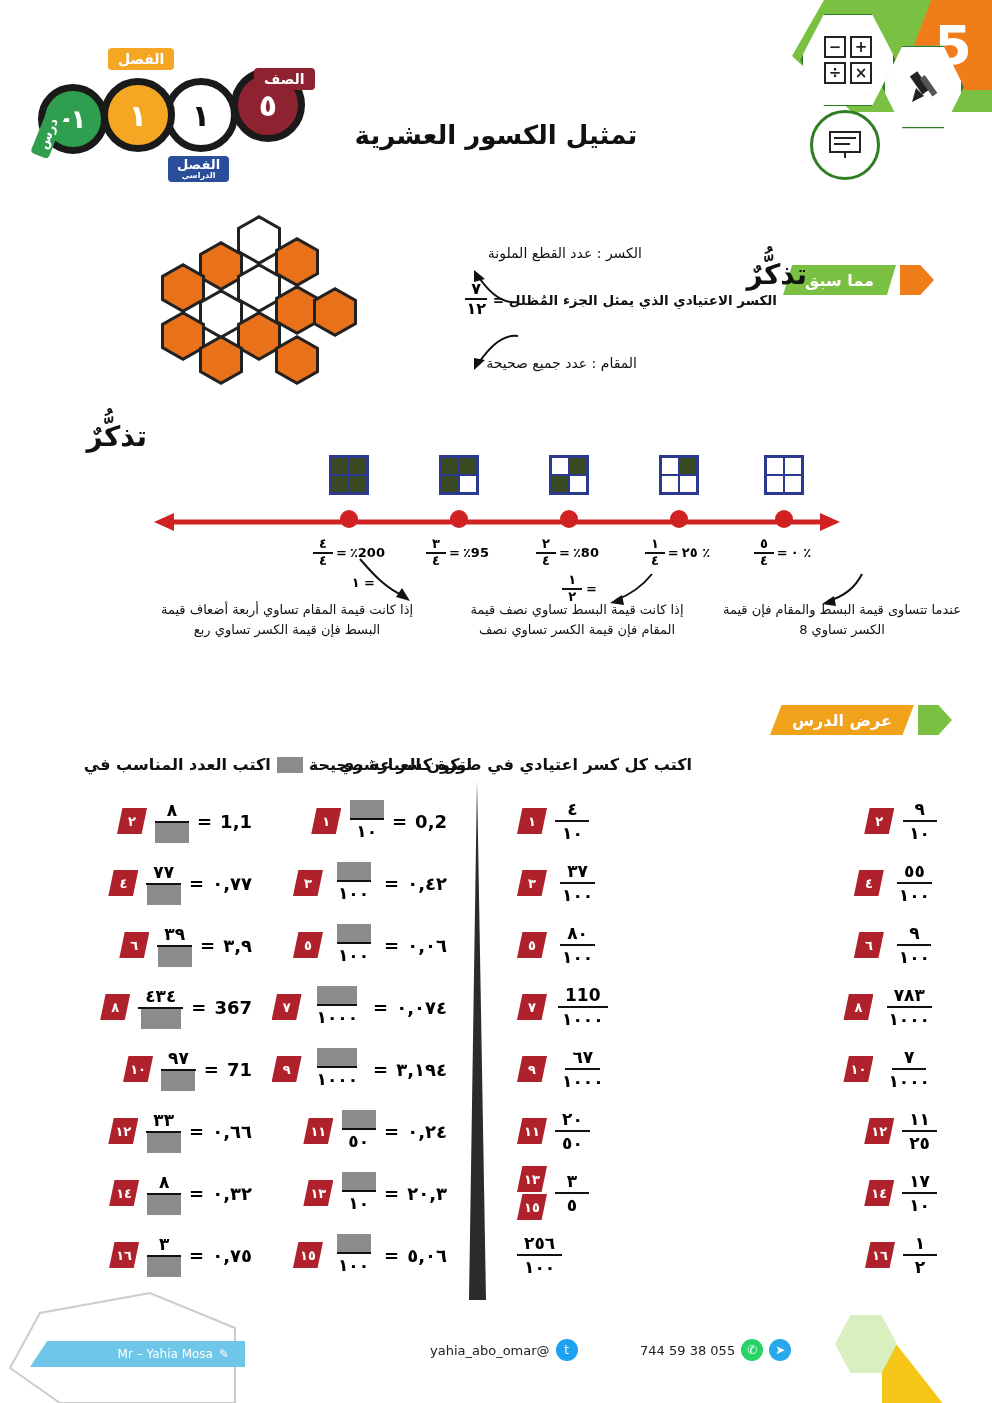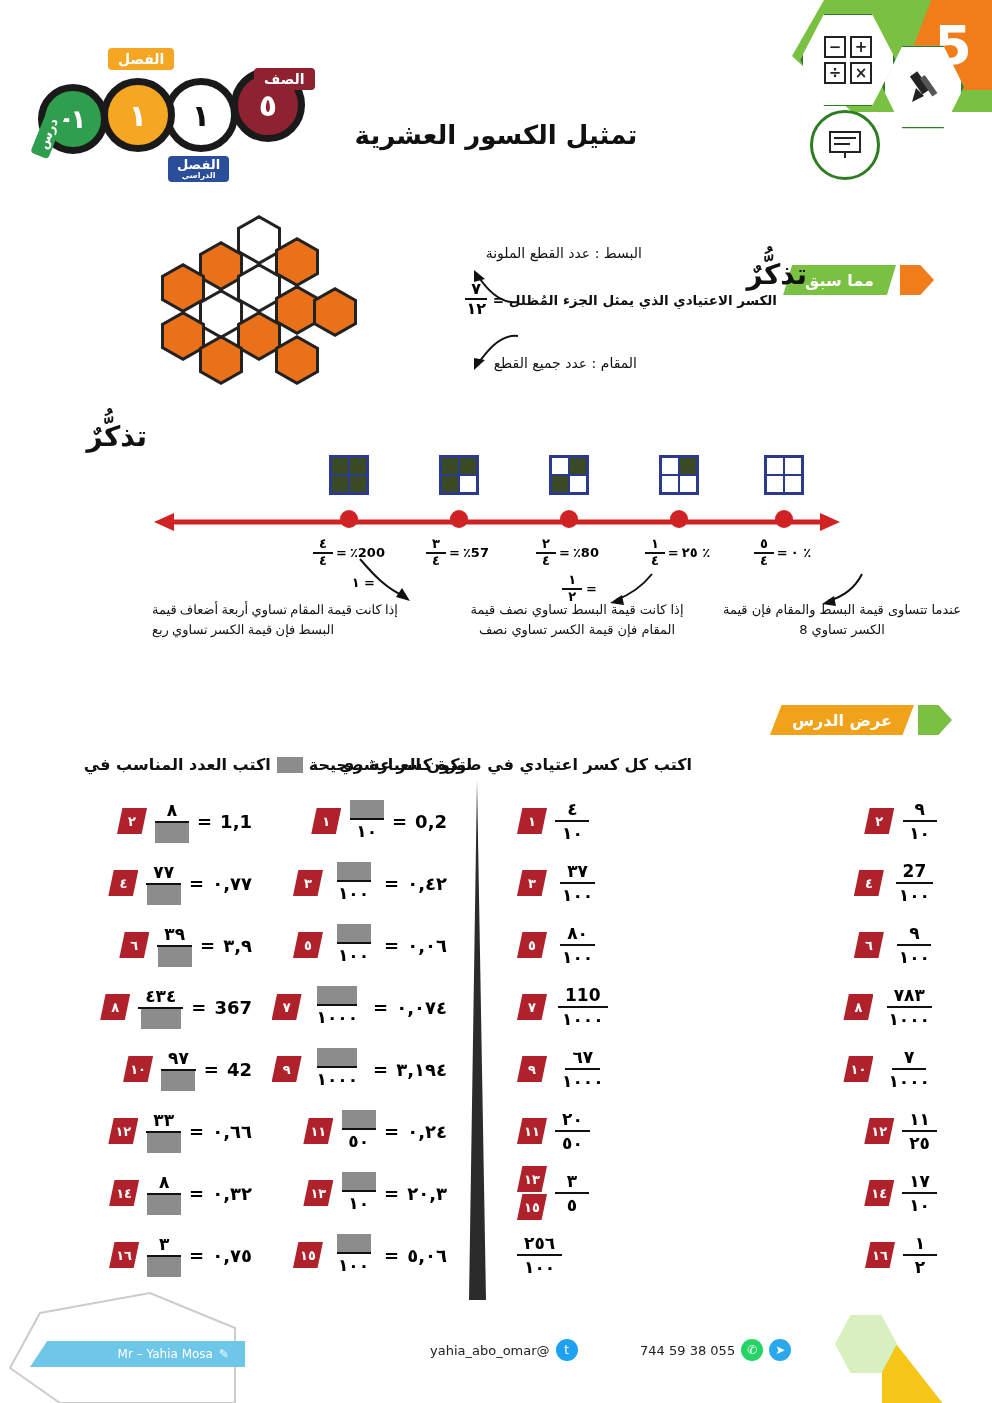--- a/index.html
+++ b/index.html
@@ -218,22 +218,22 @@
       <div class="hxin" style="background:#e8711a;"></div>
     </div>
   <div class="hxborder" style="top:120px; left:118px;">
       <div class="hxin" style="background:#e8711a;"></div>
     </div>
   <div class="hxborder" style="top:72px; left:156px;">
       <div class="hxin" style="background:#e8711a;"></div>
     </div>
 </div>
 
-<div class="abs" style="top:245px; right:350px; font-size:14px; color:#111;">البسط  :  عدد القطع الملونة</div>
-<div class="abs" style="top:355px; right:355px; font-size:14px; color:#111;">المقام  :  عدد جميع القطع</div>
+<div class="abs" style="top:245px; right:350px; font-size:14px; color:#111;">الكسر  :  عدد القطع الملونة</div>
+<div class="abs" style="top:355px; right:355px; font-size:14px; color:#111;">المقام  :  عدد جميع صحيحة</div>
 
 <div class="abs" style="top:292px; right:215px; font-size:13.5px; font-weight:bold; color:#111;">الكسر الاعتيادي الذي يمثل الجزء المُظلل  =</div>
 <div class="abs frac" style="top:280px; right:500px; font-size:16px; font-weight:bold;">
   <span class="num">٧</span>
   <span class="den">١٢</span>
 </div>
 <svg class="abs" style="top:268px; right:470px;" width="70" height="40" aria-hidden="true">
   <path d="M66 34 C52 36, 38 26, 26 8" stroke="#111" stroke-width="2" fill="none"></path>
   <polygon points="22,2 33,11 22,14" fill="#111"></polygon>
 </svg>
@@ -315,21 +315,21 @@
 
   <div class="abs" style="top:0; right:363px; width:40px;">
     <div class="sq4">
         <i class="fill"></i>
         <i class="fill"></i>
         <i></i>
         <i class="fill"></i>
       </div>
     <div class="abs" style="top:55px; right:11px; width:18px; height:18px; border-radius:50%; background:#d02222;"></div>
     <div class="abs" style="top:82px; right:-26px; width:95px; display:flex; align-items:center; justify-content:center; gap:3px; font-size:13px; font-weight:bold;">
-      <span>٪57</span>
+      <span>٪95</span>
       <span>=</span>
       <span class="frac">
         <span class="num">٣</span>
         <span class="den">٤</span>
       </span>
     </div>
   </div>
 
   <div class="abs" style="top:0; right:473px; width:40px;">
     <div class="sq4">
@@ -359,21 +359,21 @@
   <path d="M50 4 C42 14, 30 24, 14 30" stroke="#111" stroke-width="2" fill="none"></path>
   <polygon points="8,33 20,25 22,35" fill="#111"></polygon>
 </svg>
 <svg class="abs" style="top:570px; right:120px;" width="60" height="40" aria-hidden="true">
   <path d="M50 4 C44 16, 34 26, 16 31" stroke="#111" stroke-width="2" fill="none"></path>
   <polygon points="10,34 22,26 24,36" fill="#111"></polygon>
 </svg>
 
 <div class="abs" style="top:600px; right:30px; width:240px; text-align:center; font-size:13px; line-height:1.55; color:#111;">عندما تتساوى قيمة البسط والمقام فإن قيمة الكسر تساوي 8</div>
 <div class="abs" style="top:600px; right:290px; width:250px; text-align:center; font-size:13px; line-height:1.55; color:#111;">إذا كانت قيمة البسط تساوي نصف قيمة المقام فإن قيمة الكسر تساوي نصف</div>
-<div class="abs" style="top:600px; right:570px; width:270px; text-align:left; font-size:13px; line-height:1.55; color:#111;font-family:Liberation Serif, serif;">إذا كانت قيمة المقام تساوي أربعة أضعاف قيمة البسط  فإن قيمة الكسر تساوي ربع</div>
+<div class="abs" style="top:600px; right:570px; width:270px; text-align:center; font-size:13px; line-height:1.55; color:#111;">إذا كانت قيمة المقام تساوي أربعة أضعاف قيمة البسط  فإن قيمة الكسر تساوي ربع</div>
 
 <div class="abs" style="top:705px; right:40px; display:flex; align-items:center; gap:4px;">
   <div class="tag-arrow" style="background:#7ac143;"></div>
   <div class="tag" style="background:#f0a31a;">عرض الدرس</div>
 </div>
 
 <div class="abs colhead" style="top:755px; right:300px;">اكتب كل كسر اعتيادي في صورة كسر عشري</div>
 <div class="abs colhead" style="top:755px; right:520px; display:flex; align-items:center; gap:6px;">
   <span>لتكون العبارة صحيحة</span>
   <span class="greybox" style="width:26px; height:16px;"></span>
@@ -399,21 +399,21 @@
           <span class="num">٤</span>
           <span class="den">١٠</span>
         </div>
       <div class="num-badge">١</div>
     </div>
   </div>
 
   <div style="display:flex; justify-content:space-between; height:62px;">
     <div class="exrow">
       <div class="frac2">
-          <span class="num">27</span>
+          <span class="num">٥٥</span>
           <span class="den">١٠٠</span>
         </div>
       <div class="num-badge">٤</div>
     </div>
     <div class="exrow">
       <div class="frac2">
           <span class="num">٣٧</span>
           <span class="den">١٠٠</span>
         </div>
       <div class="num-badge">٣</div>
@@ -631,21 +631,21 @@
   <div class="exrow" style="height:62px;">
     <span class="eq">367</span>
     <span class="eq">=</span>
     <span class="frac2">
         <span class="num">٤٣٤</span>
         <span class="den greybox" style="height:20px; min-width:40px;"></span>
       </span>
     <span class="num-badge">٨</span>
   </div>
   <div class="exrow" style="height:62px;">
-    <span class="eq">42</span>
+    <span class="eq">71</span>
     <span class="eq">=</span>
     <span class="frac2">
         <span class="num">٩٧</span>
         <span class="den greybox" style="height:20px; min-width:34px;"></span>
       </span>
     <span class="num-badge">١٠</span>
   </div>
   <div class="exrow" style="height:62px;">
     <span class="eq">٠,٦٦</span>
     <span class="eq">=</span>

